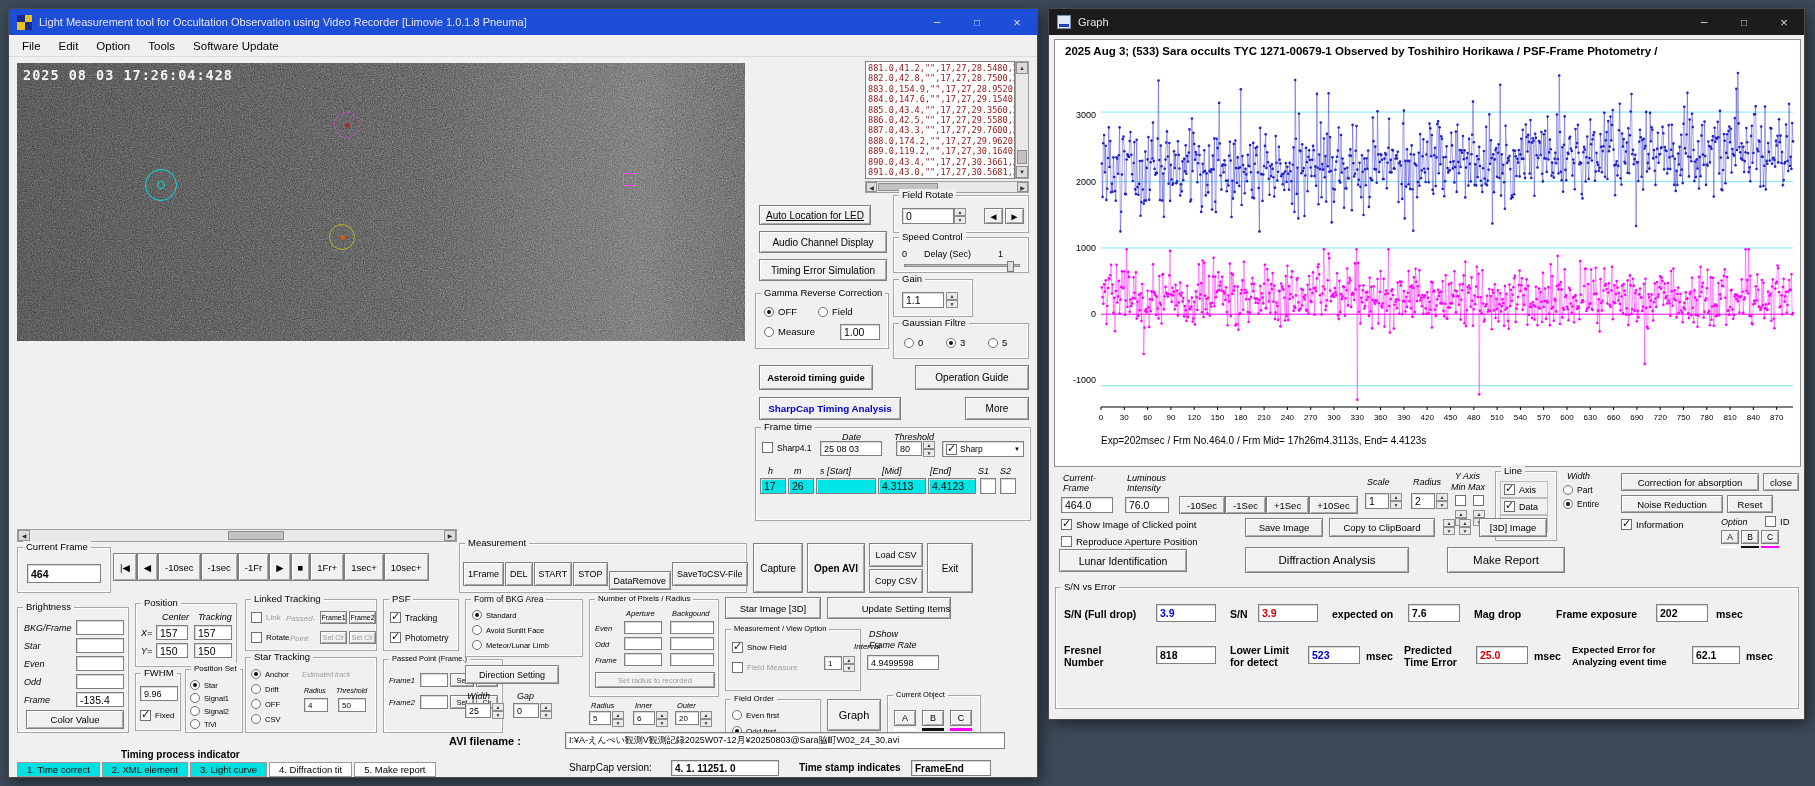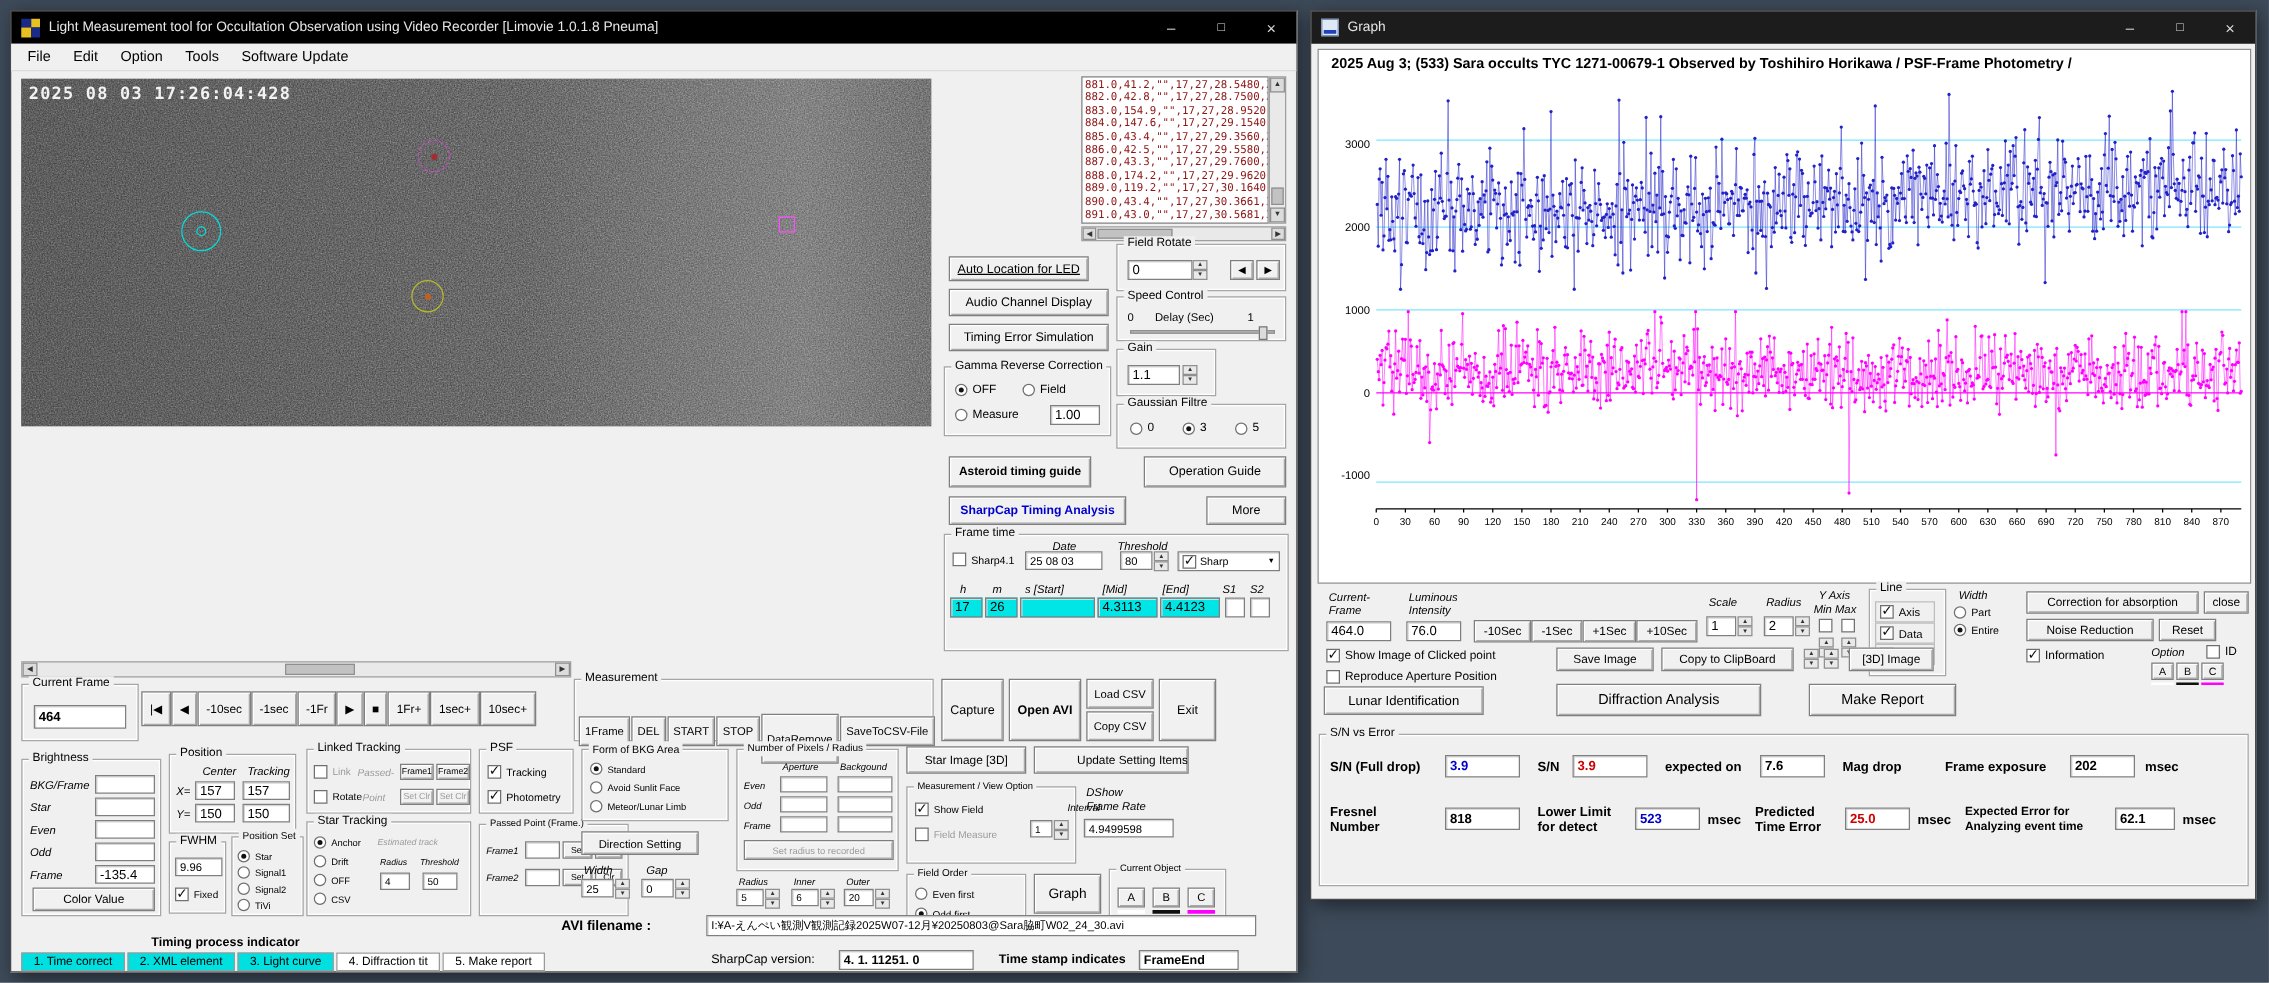--- a/index.html
+++ b/index.html
@@ -1,18 +1,18 @@
 <!DOCTYPE html>
 <html><head>
 <meta charset="utf-8">
 <style>
 *{margin:0;padding:0;box-sizing:border-box;font-family:"Liberation Sans","DejaVu Sans",sans-serif;}
 html,body{width:1815px;height:786px;background:#3d4a59;overflow:hidden;position:relative;font-size:11px;color:#000;}
 .window{position:absolute;background:#f0f0f0;border:1px solid #4a4a4a;box-shadow:3px 4px 14px rgba(0,0,0,.5);}
-.titlebar{height:26px;background:#000000;color:#e6e6e6;display:flex;align-items:center;padding-left:8px;gap:7px;font-size:11px;}
+.titlebar{height:26px;background:#1d4ed8;color:#e6e6e6;display:flex;align-items:center;padding-left:8px;gap:7px;font-size:11px;}
 .tb-title{white-space:nowrap;overflow:hidden;}
 .tb-controls{margin-left:auto;display:flex;height:100%;}
 .tb-btn{width:40px;display:flex;align-items:center;justify-content:center;color:#d8d8d8;font-size:12px;}
 .tb-min::before{content:"–";} .tb-max::before{content:"□";font-size:10px;} .tb-close::before{content:"×";font-size:13px;}
 .appicon{width:15px;height:15px;display:grid;grid-template-columns:1fr 1fr;grid-template-rows:1fr 1fr;flex:none;}
 .appicon i{display:block;} .q1{background:#1a2a8a;} .q2{background:#e8c020;} .q3{background:#e8c020;} .q4{background:#1a2a8a;}
 .gicon{width:14px;height:14px;background:#dfe9f5;border:1px solid #7a90b0;position:relative;flex:none;}
 .gicon::after{content:"";position:absolute;left:1px;top:8px;width:10px;height:3px;background:#2040c0;}
 .menubar{height:22px;background:#f0f0f0;border-bottom:1px solid #dcdcdc;display:flex;align-items:center;padding-left:4px;font-size:11.5px;}
 .menu-item{padding:2px 9px;}
@@ -245,21 +245,21 @@
       <span class="btn" style="position:static;height:28px;padding:0 6px;font-size:9.5px;">1sec+</span>
       <span class="btn" style="position:static;height:28px;padding:0 6px;font-size:9.5px;">10sec+</span>
   </div>
   <div class="grp" style="left:450px;top:534px;width:288px;height:50px;">
     <span class="gt">Measurement</span>
     <div class="abs row" style="left:3px;top:14px;gap:1px;">
       <span class="btn" style="position:static;height:24px;padding:0 4px;font-size:9px;">1Frame</span>
         <span class="btn" style="position:static;height:24px;padding:0 4px;font-size:9px;">DEL</span>
         <span class="btn" style="position:static;height:24px;padding:0 4px;font-size:9px;">START</span>
         <span class="btn" style="position:static;height:24px;padding:0 4px;font-size:9px;">STOP</span>
-        <span class="btn" style="position:static;height:40px;padding:0 4px;font-size:9px;margin-top:13px;">DataRemove</span>
+        <span class="btn" style="position:static;height:19px;padding:0 4px;font-size:9px;margin-top:13px;">DataRemove</span>
         <span class="btn" style="position:static;height:24px;padding:0 4px;font-size:9px;">SaveToCSV-File</span>
     </div>
   </div>
   <div class="btn" style="left:744px;top:534px;width:50px;height:50px;">Capture</div>
   <div class="btn b" style="left:798px;top:534px;width:58px;height:50px;">Open AVI</div>
   <div class="btn" style="left:860px;top:534px;width:54px;height:24px;font-size:9px;">Load CSV</div>
   <div class="btn" style="left:860px;top:560px;width:54px;height:24px;font-size:9px;">Copy CSV</div>
   <div class="btn" style="left:918px;top:534px;width:46px;height:50px;">Exit</div>
 
   <div class="grp" style="left:8px;top:598px;width:112px;height:126px;">
@@ -2354,20 +2354,21 @@
         <circle cx="731.8" cy="79.4" r="1.3" fill="#2121c8"></circle>
         <circle cx="732.6" cy="103.9" r="1.3" fill="#2121c8"></circle>
         <circle cx="733.3" cy="114.0" r="1.3" fill="#2121c8"></circle>
         <circle cx="734.1" cy="46.9" r="1.3" fill="#2121c8"></circle>
         <circle cx="734.9" cy="109.0" r="1.3" fill="#2121c8"></circle>
         <circle cx="735.7" cy="99.9" r="1.3" fill="#2121c8"></circle>
         <circle cx="736.4" cy="112.0" r="1.3" fill="#2121c8"></circle>
         <circle cx="737.2" cy="66.0" r="1.3" fill="#2121c8"></circle>
         <circle cx="738.0" cy="84.4" r="1.3" fill="#2121c8"></circle>
       </svg>
+    <div class="chartfooter">Exp=202msec / Frm No.464.0 / Frm Mid= 17h26m4.3113s,  End= 4.4123s</div>
   </div>
 
   <div>
     <span class="lbl9" style="left:14px;top:464px;">Current-</span>
     <span class="lbl9" style="left:14px;top:474px;">Frame</span>
     <div class="fld" style="left:12px;top:488px;width:52px;height:16px;">464.0</div>
     <span class="lbl9" style="left:78px;top:464px;">Luminous</span>
     <span class="lbl9" style="left:78px;top:474px;">Intensity</span>
     <div class="fld" style="left:76px;top:488px;width:44px;height:16px;">76.0</div>
     <div class="abs row" style="left:130px;top:487px;">

